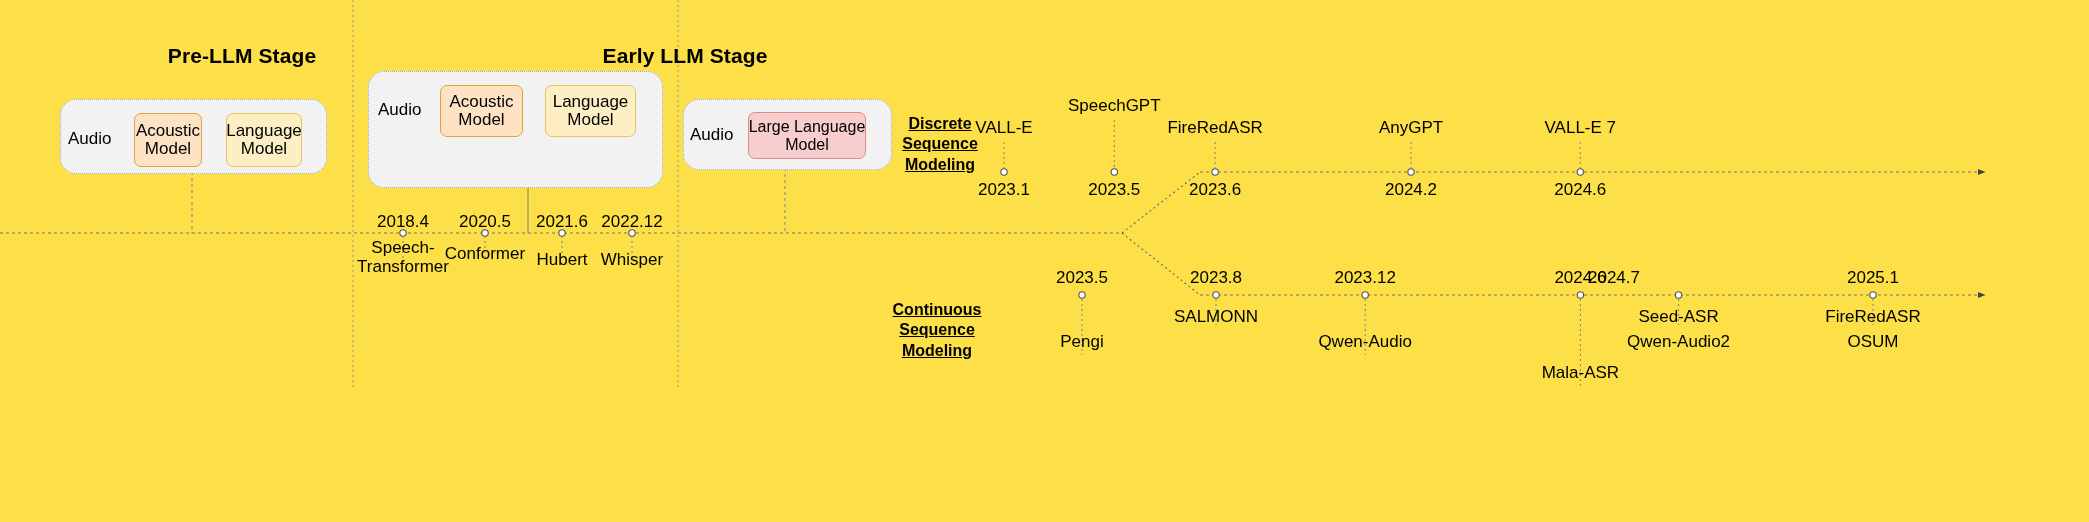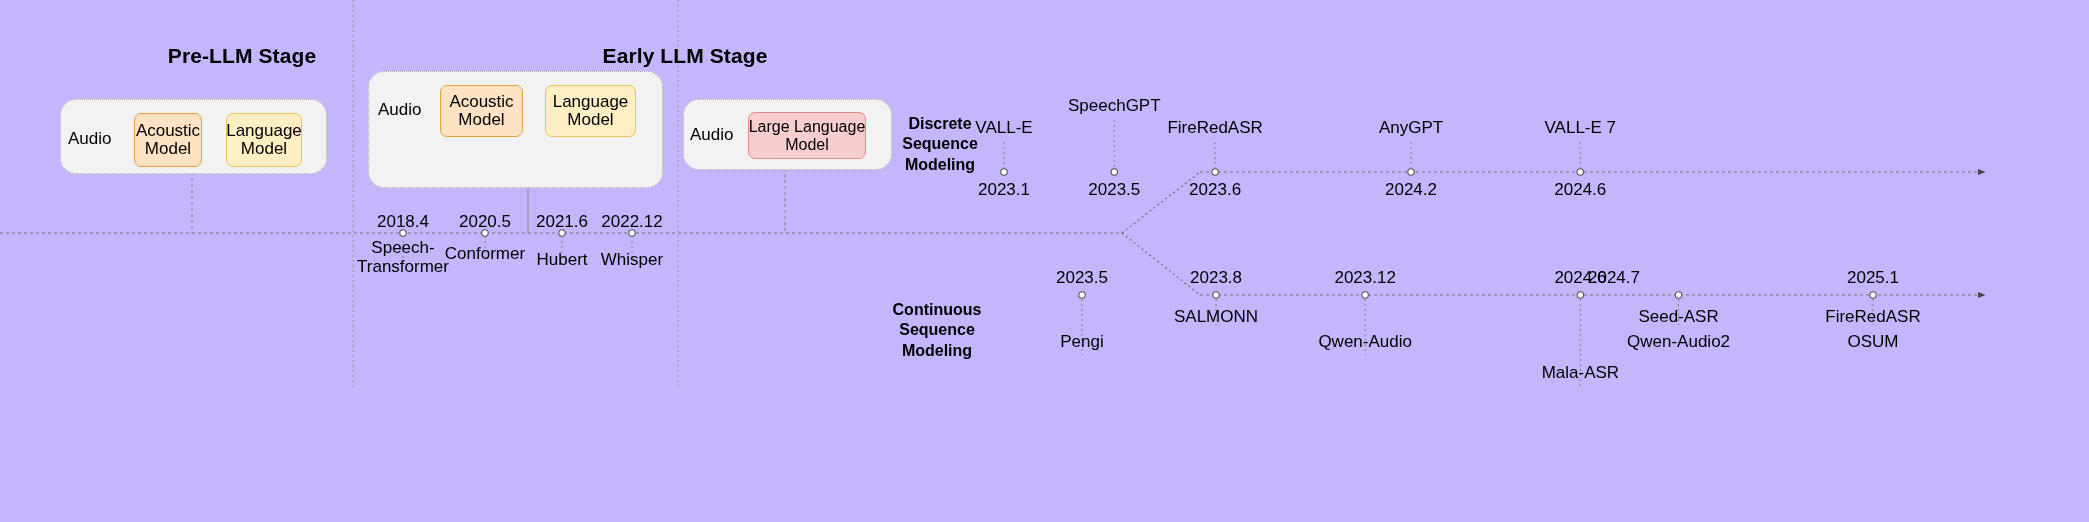--- a/index.html
+++ b/index.html
@@ -1,33 +1,33 @@
 <!DOCTYPE html>
 <html><head>
 <meta charset="utf-8">
 <style>
   html,body{margin:0;padding:0;background:#ffffff;}
   body{font-family:"Liberation Sans","DejaVu Sans",sans-serif;}
-  #stage{position:relative;width:2089px;height:522px;background:#c4b5fd;overflow:hidden;}
+  #stage{position:relative;width:2089px;height:522px;background:#fde047;overflow:hidden;}
 
   .stage-title{position:absolute;font-weight:bold;font-size:21px;color:#000;white-space:nowrap;
     transform:translateX(-50%);letter-spacing:.1px;}
 
   .panel{position:absolute;background:#f2f2f2;border:1.4px dotted #a8a8a8;border-radius:16px;}
 
   .mbox{position:absolute;border-radius:7px;display:flex;flex-direction:column;
     align-items:center;justify-content:center;line-height:1.08;font-size:17px;color:#000;
     text-align:center;white-space:nowrap;}
   .mbox.acoustic{background:#fde2c4;border:1.4px solid #e2a33c;}
   .mbox.language{background:#fdeec4;border:1.4px solid #e7c55a;}
   .mbox.llm{background:#f8cdcd;border:1.4px solid #e08b8b;}
 
   .plain{position:absolute;font-size:17px;color:#000;white-space:nowrap;}
   .sec-label{position:absolute;font-weight:bold;font-size:16px;color:#000;
-    text-align:center;line-height:1.28;white-space:nowrap;transform:translateX(-50%);}
+    text-align:center;line-height:1.28;white-space:nowrap;transform:translateX(-50%);text-decoration:underline;}
 
   .tfbox{position:absolute;background:#fff;border:1.6px solid #000;border-radius:7px;
     display:flex;align-items:center;justify-content:center;font-size:17px;color:#000;
     white-space:nowrap;transform:translateX(-50%);}
 
   svg.ov{position:absolute;left:0;top:0;width:2089px;height:522px;pointer-events:none;}
 
   .evlabel{position:absolute;font-size:17px;color:#000;white-space:nowrap;
     transform:translateX(-50%);text-align:center;line-height:1.12;}
   .datelabel{position:absolute;font-size:17px;color:#000;white-space:nowrap;

